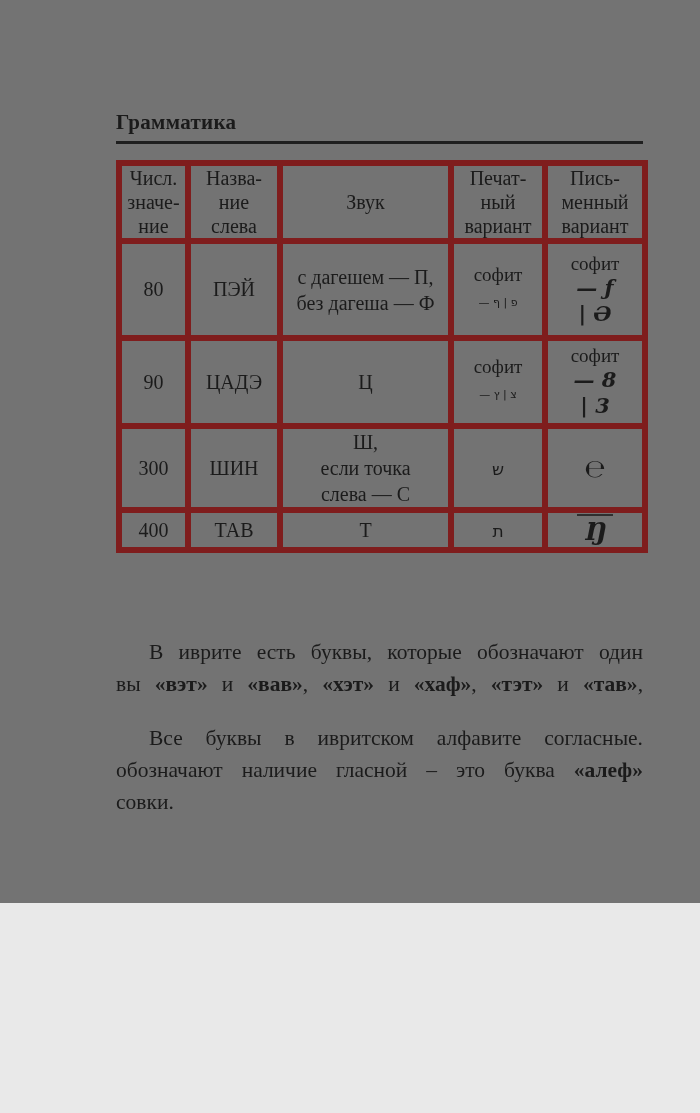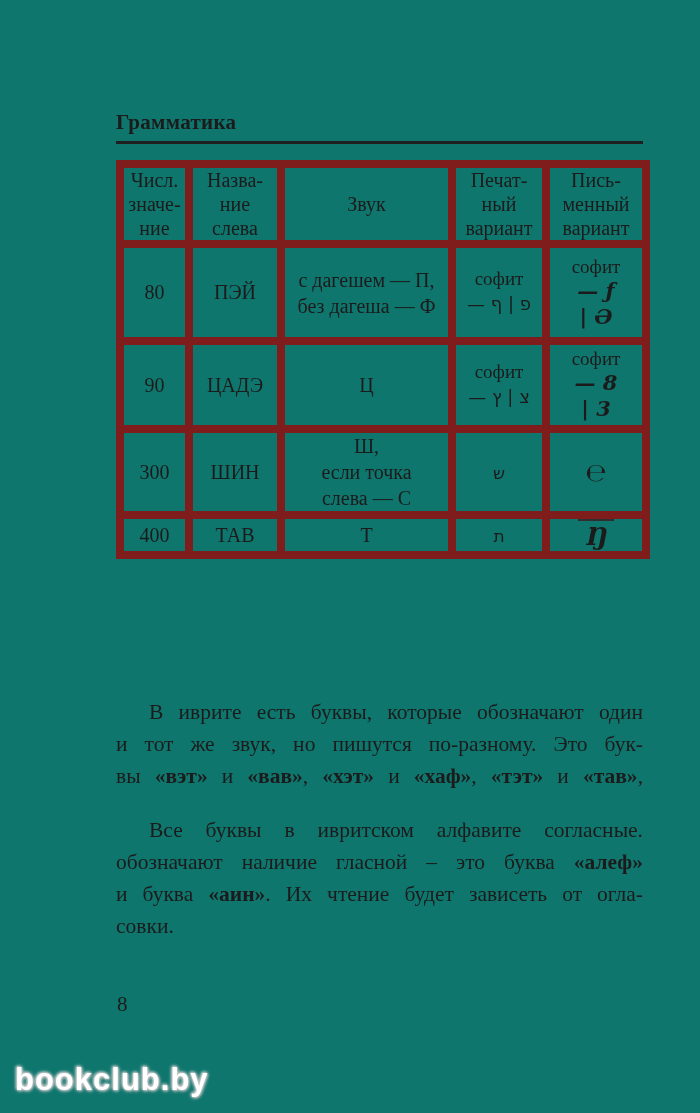--- a/index.html
+++ b/index.html
@@ -1,57 +1,57 @@
 <!DOCTYPE html>
 <html><head>
 <meta charset="utf-8">
 <style>
   html,body{margin:0;padding:0;background:#e9e9e9;}
   .page{
-    position:relative;width:700px;height:1113px;background:#0f766e;
+    position:relative;width:700px;height:903px;background:#737373;
     font-family:"Liberation Serif","DejaVu Serif","DejaVu Sans",serif;
     color:#1b1b1b;overflow:hidden;margin:0 auto;
   }
   .header-title{
     position:absolute;left:116px;top:110px;
     font-size:21px;font-weight:bold;letter-spacing:0.3px;
   }
   .header-rule{
     position:absolute;left:116px;top:141px;width:527px;height:3px;background:#1f1f1f;
   }
   table.letters{
     position:absolute;left:116px;top:160px;width:527px;
     border-collapse:collapse;table-layout:fixed;
   }
   table.letters th,table.letters td{
-    border:8px solid #7f1d1d;padding:0;text-align:center;vertical-align:middle;
+    border:6px solid #7f1d1d;padding:0;text-align:center;vertical-align:middle;
     font-weight:normal;font-size:20px;
   }
   table.letters thead th{
     white-space:pre-line;line-height:24px;font-size:20px;
   }
   thead tr{height:73px;}
   tbody tr:nth-child(1){height:97px;}
   tbody tr:nth-child(2){height:88px;}
   tbody tr:nth-child(3){height:37px;}
   tbody tr:nth-child(4){height:40px;}
   tbody tr:nth-child(5){height:89px;}
   tbody tr:nth-child(6){height:40px;}
   .cline{line-height:26px;}
   .cline.sofit{font-size:19px;line-height:22px;}
-  .heb{font-family:"DejaVu Sans","Liberation Sans",sans-serif;font-size:18px;}
+  .heb{font-family:"DejaVu Sans","Liberation Sans",sans-serif;font-size:11px;}
   .heb.lg{font-size:17px;}
   .cursive{
     font-family:"DejaVu Serif","DejaVu Sans",serif;
     font-style:italic;font-weight:bold;font-size:21px;line-height:25px;
   }
   .cursive.lg{font-size:25px;line-height:29px;}
   .ov{display:inline-block;padding:1px 7px 0 7px;border-top:2px solid #2f2f2f;}
   .ov.light{border-top-color:#ababab;border-top-width:1.5px;}
-  .paras{position:absolute;left:116px;top:696px;width:527px;}
+  .paras{position:absolute;left:116px;top:636px;width:527px;}
   .para{margin:0 0 22px 0;}
   .pline{
     height:32px;line-height:32px;font-size:21.5px;
     text-align:justify;text-align-last:justify;white-space:nowrap;
   }
   .pline.indent{text-indent:33px;}
   .pline.last{text-align-last:left;}
   .pline b{font-weight:bold;}
   .page-number{position:absolute;left:117px;top:992px;font-size:21px;}
   .watermark{
@@ -155,27 +155,25 @@
           <td>
             <div class="cline"><span class="cursive lg ov dark">Ŋ</span></div>
           </td>
         </tr>
       </tbody>
   </table>
 
   <div class="paras">
       <div class="para">
         <div class="pline indent"><span>В иврите есть буквы, которые обозначают один</span></div>
-        <div class="pline"><span>и тот же звук, но пишутся по-разному. Это бук-</span></div>
         <div class="pline"><span>вы </span><b>«вэт»</b><span> и </span><b>«вав»</b><span>, </span><b>«хэт»</b><span> и </span><b>«хаф»</b><span>, </span><b>«тэт»</b><span> и </span><b>«тав»</b><span>,</span></div>
       </div>
       <div class="para">
         <div class="pline indent"><span>Все буквы в ивритском алфавите согласные.</span></div>
         <div class="pline"><span>обозначают наличие гласной – это буква </span><b>«алеф»</b></div>
-        <div class="pline"><span>и буква </span><b>«аин»</b><span>. Их чтение будет зависеть от огла-</span></div>
         <div class="pline last"><span>совки.</span></div>
       </div>
     </div>
 
   <div class="page-number">8</div>
   <div class="watermark">bookclub.by</div>
 
 </div>
 
 </body></html>

